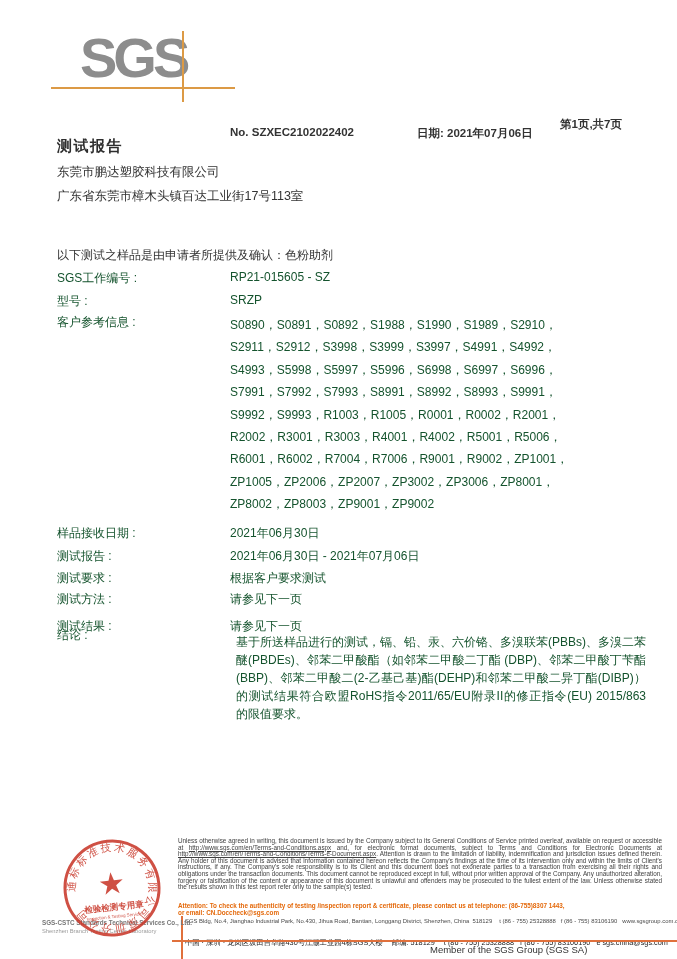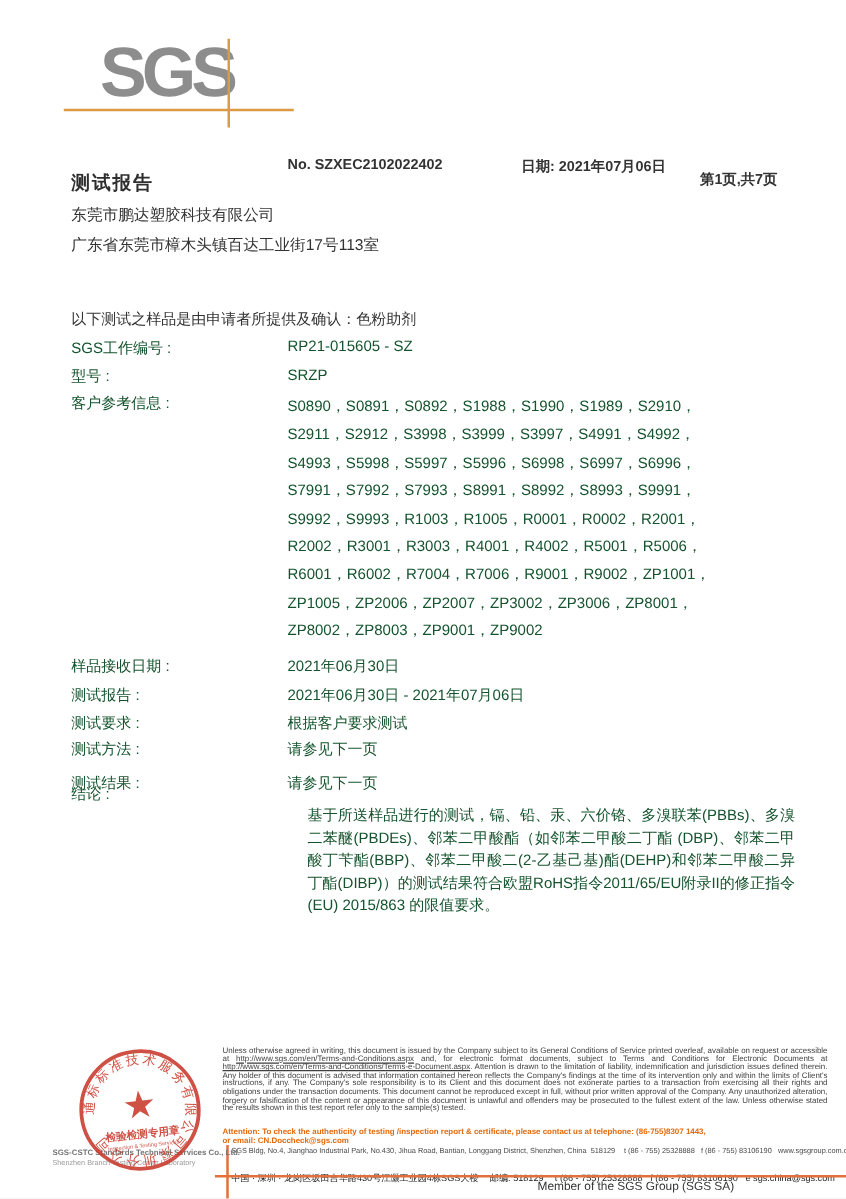--- a/index.html
+++ b/index.html
@@ -8,32 +8,32 @@
     font-family:"Liberation Sans","DejaVu Sans",sans-serif;color:#3a3a3a;overflow:hidden;
   }
   
   .logo-text{position:absolute;left:80px;top:30px;font-size:56px;font-weight:bold;
     color:#8d8d8d;letter-spacing:-4px;line-height:1;}
   .logo-hline{position:absolute;left:51px;top:87px;width:184px;height:2px;background:#dc9a45;}
   .logo-vline{position:absolute;left:182px;top:31px;width:2px;height:71px;background:#dc9a45;}
   .doc-title{position:absolute;left:57px;top:137px;font-size:15px;font-weight:bold;letter-spacing:1.5px;color:#2e2e2e;}
   .report-no{position:absolute;left:230px;top:126px;font-size:11.5px;font-weight:bold;color:#333;}
   .date-info{position:absolute;left:417px;top:126px;font-size:11.5px;font-weight:bold;color:#333;}
-  .page-info{position:absolute;left:560px;top:136px;font-size:11.5px;font-weight:bold;color:#333;}
+  .page-info{position:absolute;left:560px;top:117px;font-size:11.5px;font-weight:bold;color:#333;}
   
   .applicant{position:absolute;left:57px;top:160px;font-size:12.5px;line-height:24px;color:#333;}
   .statement{position:absolute;left:57px;top:247px;font-size:12px;color:#333;}
   
   .frow{position:absolute;left:57px;right:25px;display:grid;grid-template-columns:173px 1fr;}
   .flabel,.fvalue{font-size:12px;color:#14532d;}
   .r-job{top:270px}.r-model{top:293px}.r-refs{top:314px}
   .r-received{top:525px}.r-period{top:548px}.r-require{top:570px}
   .r-method{top:591px}.r-result{top:618px}.r-conclusion{top:627px}
   .ref-line{line-height:22.4px;}
-  .conclusion-text{margin:16px;line-height:18px;text-align:justify;}
+  .conclusion-text{margin:6px;line-height:18px;text-align:justify;}
   
   .legal-block{position:absolute;left:178px;width:484px;top:838px;font-size:6.35px;
     line-height:6.6px;text-align:justify;color:#3f3f3f;}
   .legal-block .url{text-decoration:underline;}
   .attention{position:absolute;left:178px;width:484px;top:902px;font-size:6.35px;
     line-height:7px;font-weight:bold;color:#e4690b;}
   .addr-block{position:absolute;left:185px;top:917px;width:480px;}
   .addr-row{display:flex;align-items:baseline;white-space:pre;}
   .addr-en{font-size:5.9px;color:#4a4a4a;line-height:9.5px;gap:7px;}
   .addr-cn{font-size:7.3px;color:#222;line-height:11px;gap:9px;margin-top:10px;}

